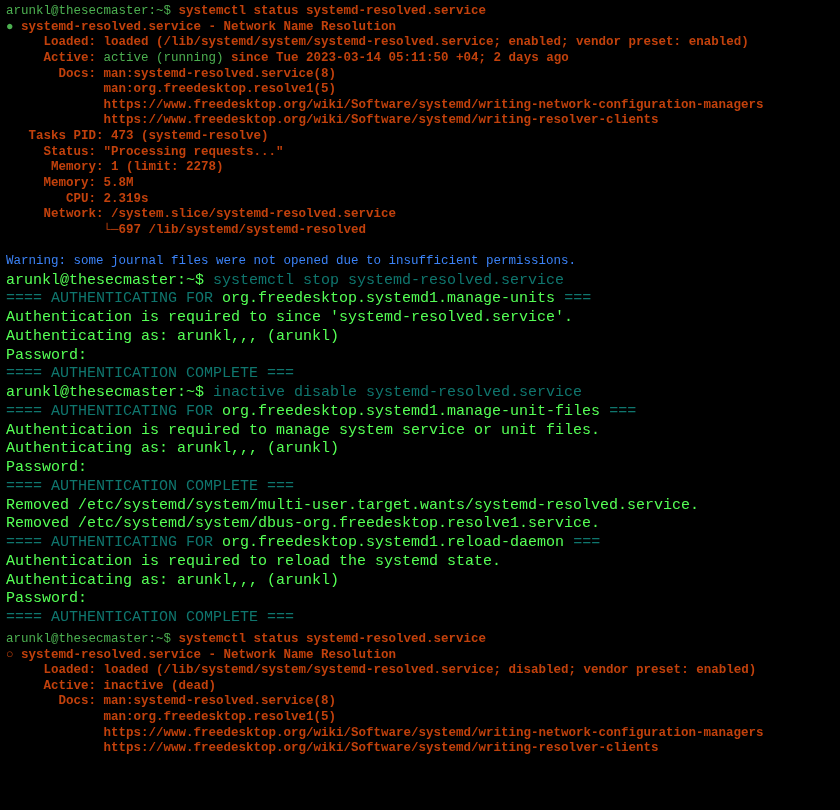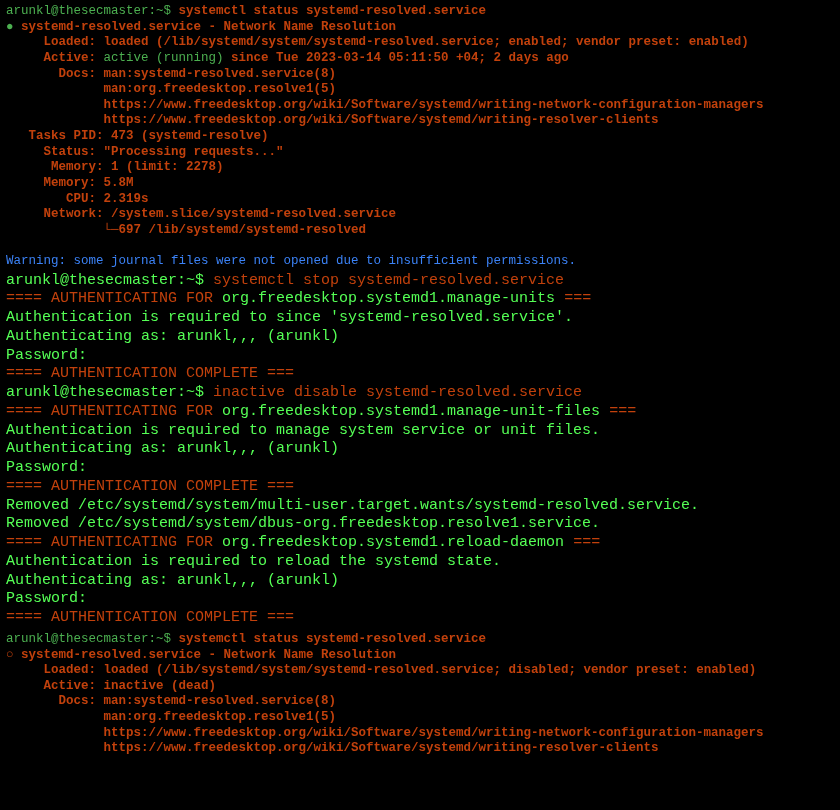--- a/index.html
+++ b/index.html
@@ -10,21 +10,21 @@
   font-size: 13px;
   line-height: 1.3;
   width: 840px;
   color: #fff;
 }
 .terminal {
   padding: 4px 6px;
 }
 .green { color: #4CAF50; }
 .bright-green { color: #55FF55; font-size: 15px; }
-.red { color: #c2410c; font-size: 15px; }
+.red { color: #0f766e; font-size: 15px; }
 .yellow { color: #3b82f6; }
 .white { color: #c2410c; font-weight: bold; }
 .prompt { color: #4CAF50; }
 .bold { font-weight: normal; }
 pre {
   margin: 0;
   font-family: inherit;
   white-space: pre;
   font-size: 12.5px;
 }

